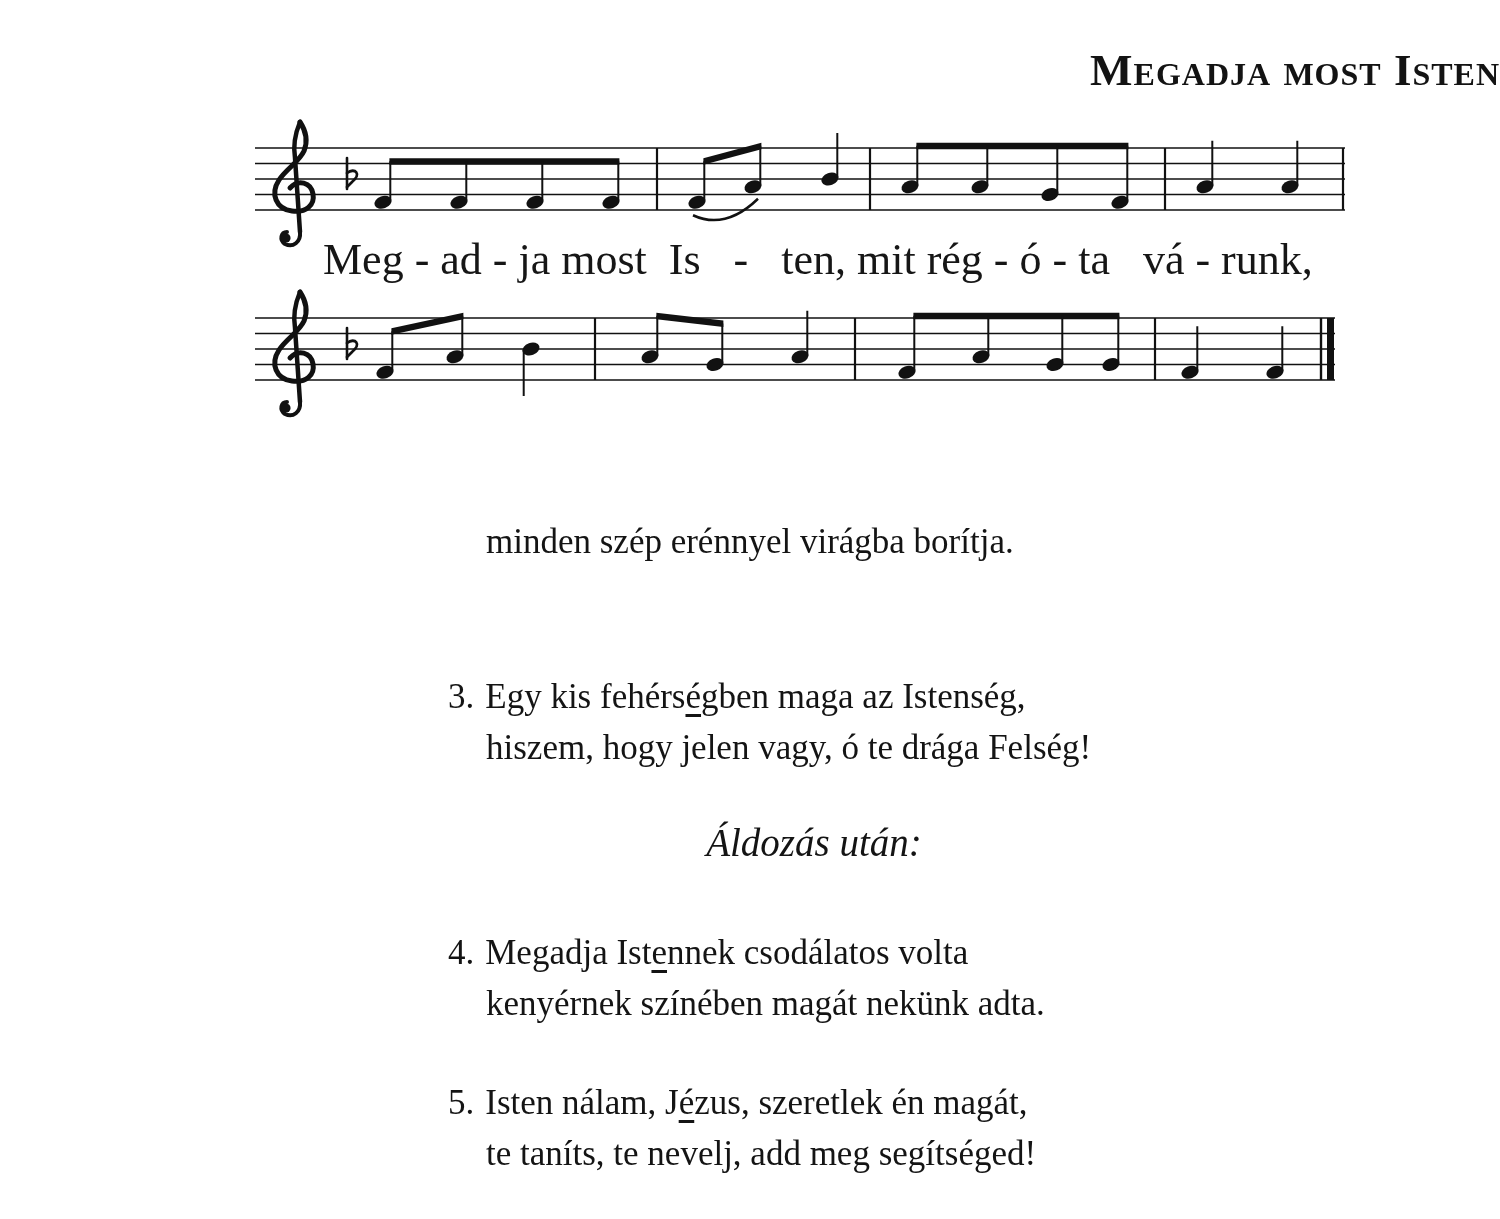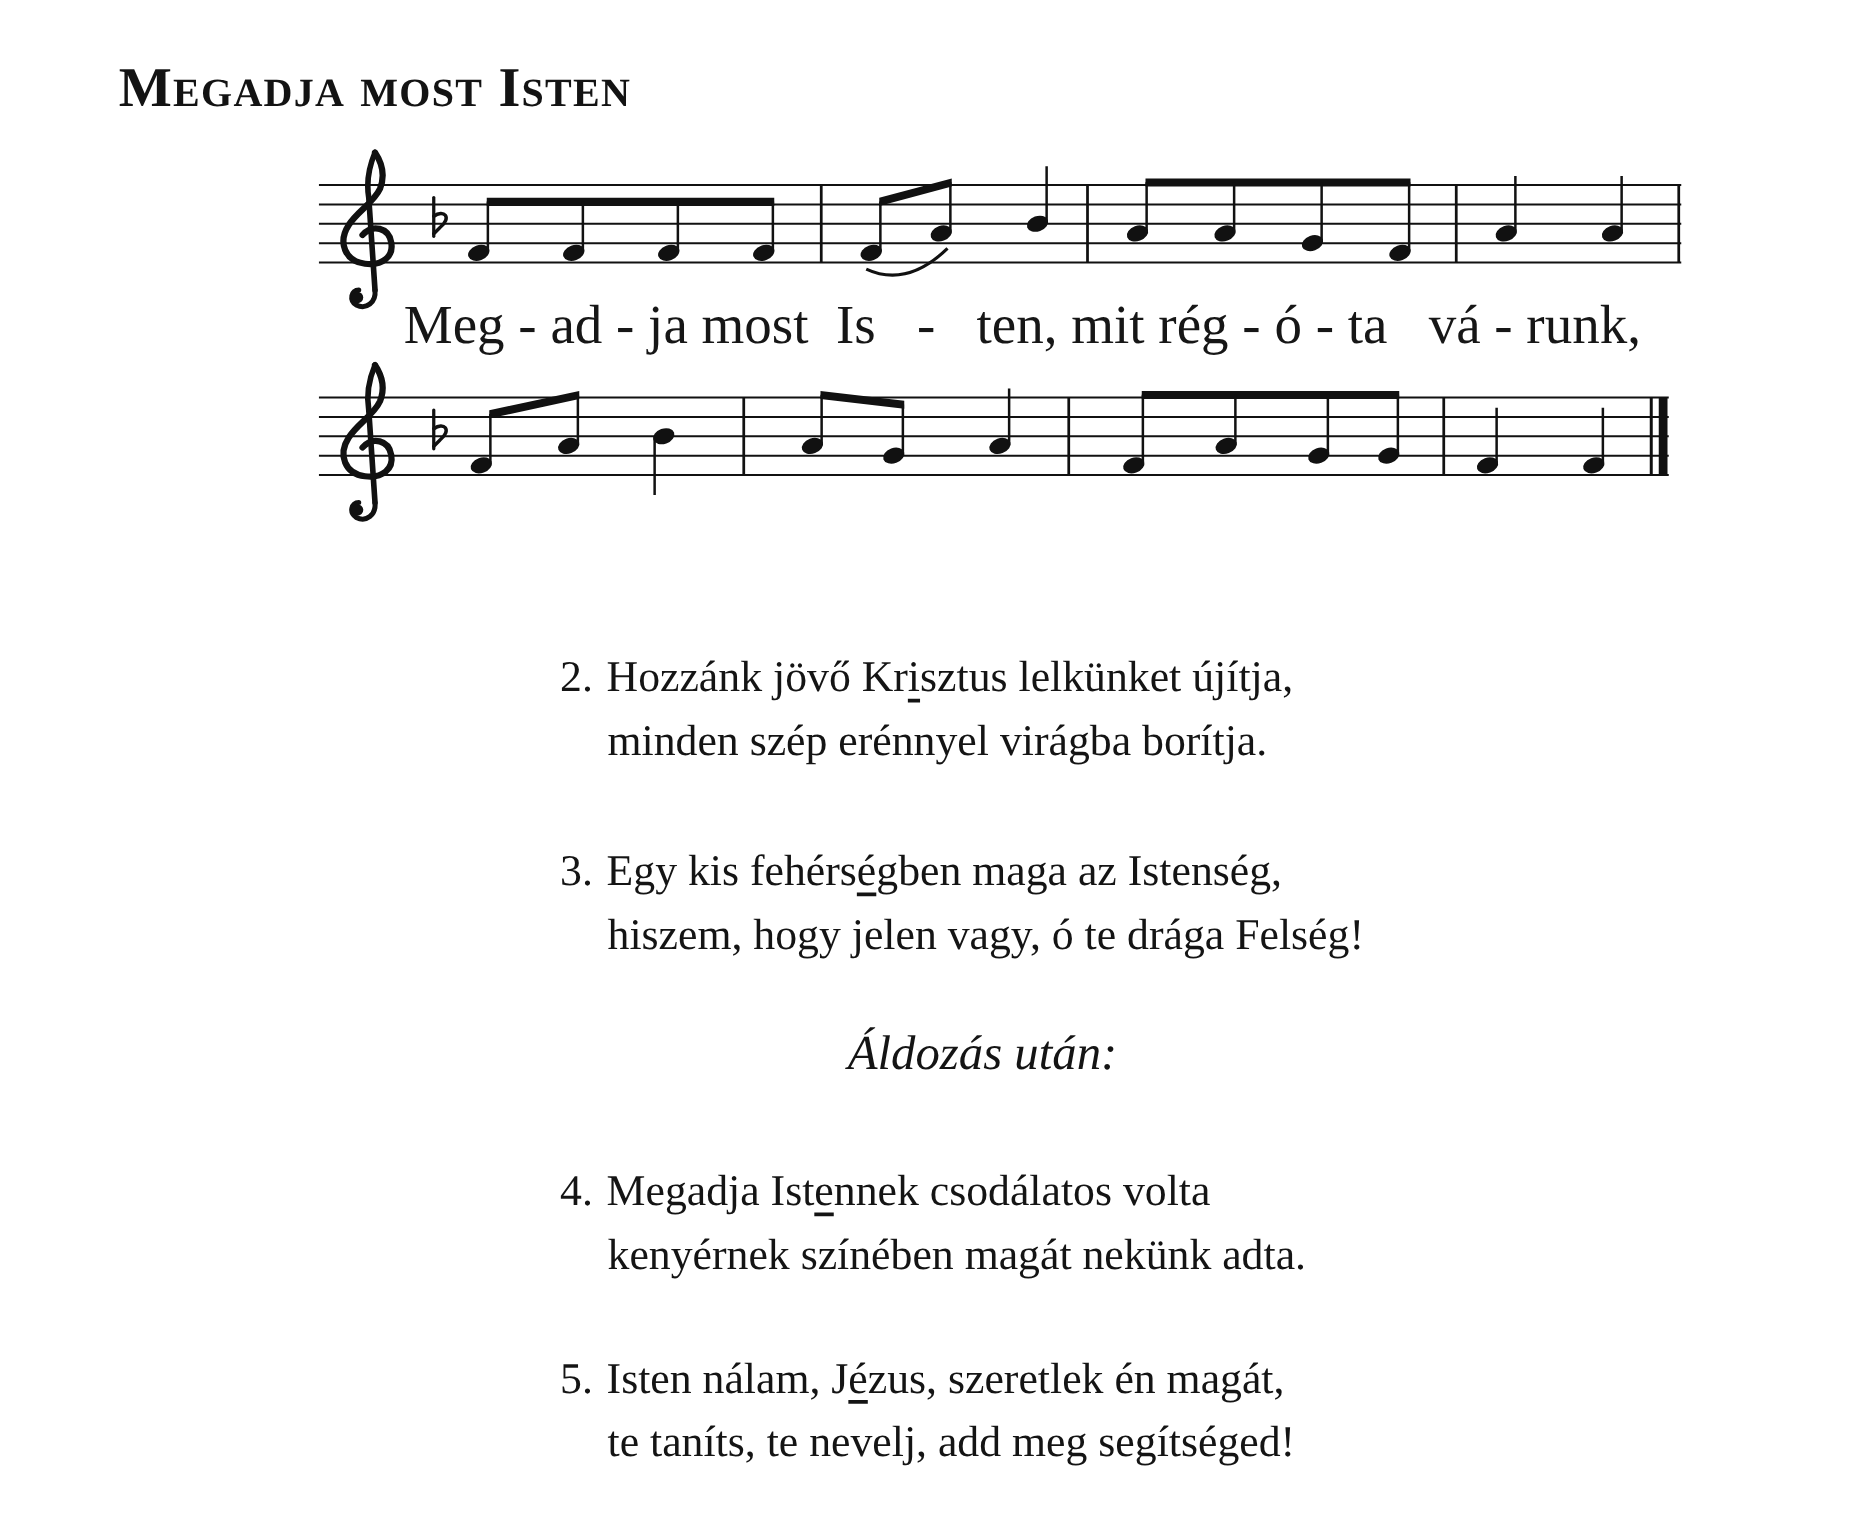--- a/index.html
+++ b/index.html
@@ -1,27 +1,27 @@
 <!DOCTYPE html>
 <html><head>
 <meta charset="utf-8">
 <style>
   html,body{margin:0;padding:0;background:#fff;}
   #page{position:relative;width:1500px;height:1219px;background:#ffffff;color:#131313;
         font-family:"Liberation Serif", serif;overflow:hidden;}
-  .title{position:absolute;left:95px;right:0;top:44px;text-align:left;
+  .title{position:absolute;left:95px;right:0;top:44px;text-align:right;
          font-weight:700;font-size:45px;font-variant:small-caps;letter-spacing:1px;color:#131313;}
   .staffwrap{position:absolute;}
   .lyr{position:absolute;font-size:44px;white-space:pre;color:#161616;}
   .verse{position:absolute;left:448px;width:760px;font-size:35px;line-height:51px;color:#141414;}
   .v0{top:516px}.v1{top:671px}.v2{top:927px}.v3{top:1077px}
   .vnum{margin-right:11px;}
   .vline2{padding-left:38px;}
   .ul{text-decoration:underline;text-underline-offset:6px;text-decoration-thickness:2.5px;}
-  .heading{position:absolute;left:436px;width:700px;top:820px;text-align:center;
+  .heading{position:absolute;left:464px;width:700px;top:820px;text-align:center;
            font-style:italic;font-size:39px;color:#141414;}
   svg{display:block;}
 </style>
 </head>
 <body>
 
 <div id="page">
   <div class="title">Megadja most Isten</div>
 
   <div class="staffwrap" style="left:255px;top:78px;" id="staff0">
@@ -176,21 +176,20 @@
         </g>
         <g>
           <ellipse cx="1020" cy="124.25" rx="8.8" ry="6.1" fill="#111111" transform="rotate(-20 1020 124.25)"></ellipse>
           <line x1="1027.3" y1="123.25" x2="1027.3" y2="78.25" stroke="#111111" stroke-width="2"></line>
         </g>
       </svg>
     </div>
 
   <div id="verses">
       <div class="verse v0">
-        <div class="vline1"><span class="vnum">2.</span><span>Hozzánk jövő Kr</span><span class="ul">i</span><span>sztus lelkünket újítja,</span></div>
         <div class="vline2"><span>minden szép erénnyel virágba borítja.</span></div>
       </div>
       <div class="verse v1">
         <div class="vline1"><span class="vnum">3.</span><span>Egy kis fehérs</span><span class="ul">é</span><span>gben maga az Istenség,</span></div>
         <div class="vline2"><span>hiszem, hogy jelen vagy, ó te drága Felség!</span></div>
       </div>
       <div class="verse v2">
         <div class="vline1"><span class="vnum">4.</span><span>Megadja Ist</span><span class="ul">e</span><span>nnek csodálatos volta</span></div>
         <div class="vline2"><span>kenyérnek színében magát nekünk adta.</span></div>
       </div>

